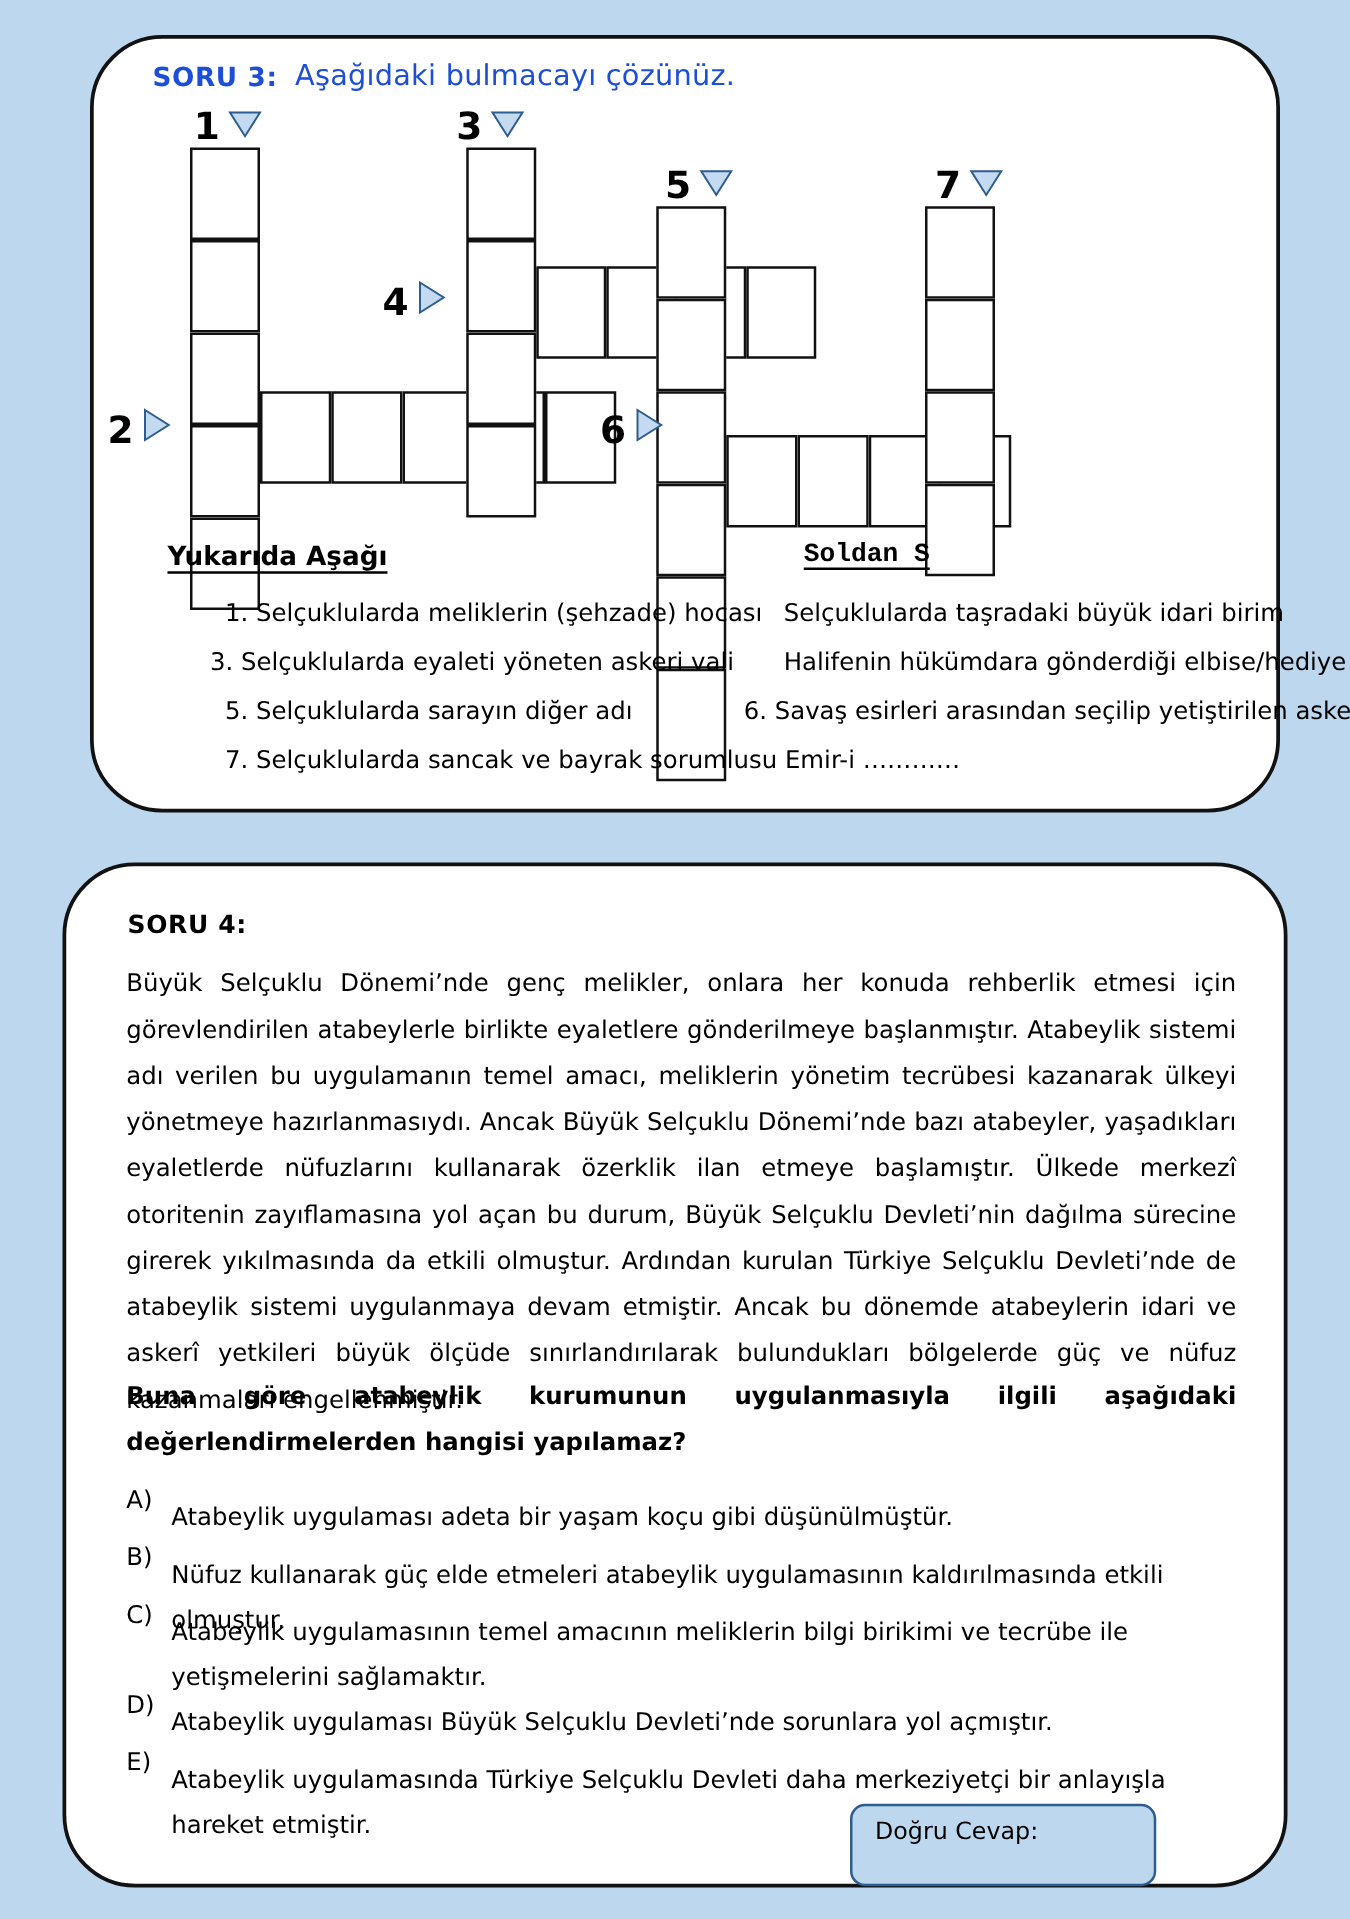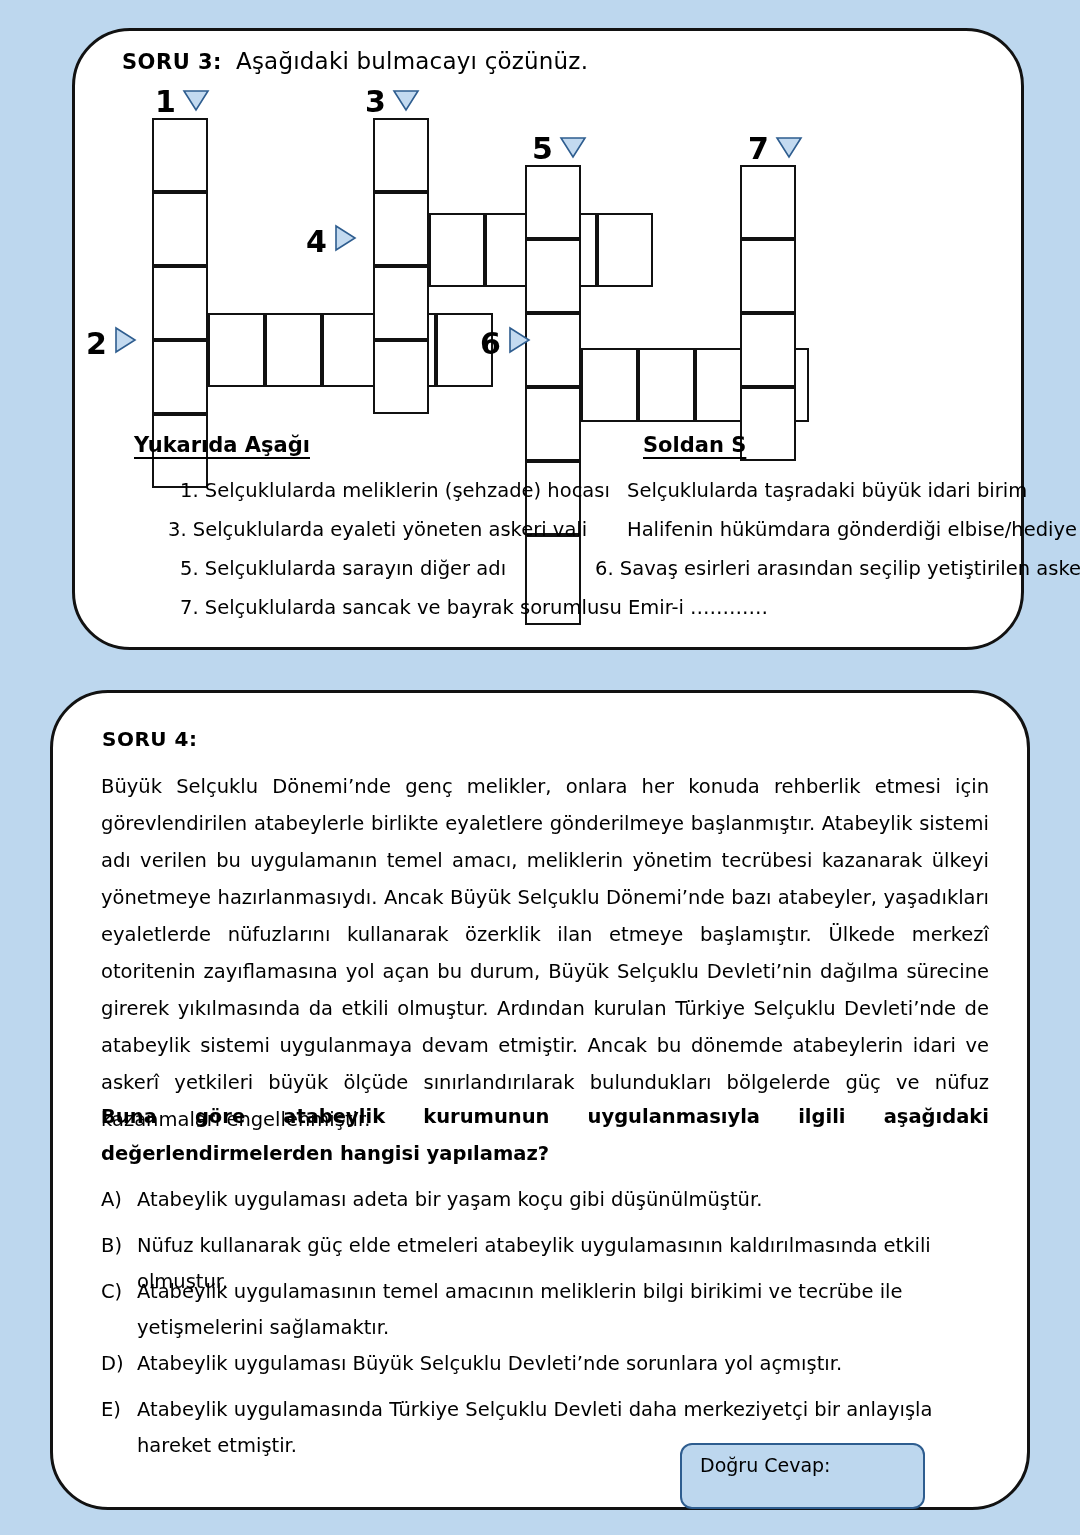--- a/index.html
+++ b/index.html
@@ -16,21 +16,21 @@
     border-radius:58px;
     box-sizing:border-box;
   }
   #panel-crossword{left:72px;top:28px;width:952px;height:622px;}
   #panel-question{left:50px;top:690px;width:980px;height:820px;}
 
   
   .soru-head{
     position:absolute;
     font-family:"DejaVu Sans", sans-serif;
-    font-weight:bold;font-size:21px;color:#000000;
+    font-weight:bold;font-size:21px;color:#1d4ed8;
     letter-spacing:.5px;
   }
   #soru3-label{left:122px;top:50px;}
   #soru3-prompt{
     left:236px;top:48px;
     font-family:"DejaVu Sans", sans-serif;
     font-weight:normal;font-size:23px;letter-spacing:.2px;
   }
 
   
@@ -52,21 +52,21 @@
   
   .clue-head{
     position:absolute;
     font-family:"DejaVu Sans", sans-serif;
     font-weight:bold;font-size:21px;color:#000;
     text-decoration:underline;
     text-underline-offset:5px;
     white-space:nowrap;
   }
   #head-down{left:134px;top:433px;}
-  #head-across{left:643px;top:433px;}
+  #head-across{left:643px;top:433px;font-family:Liberation Mono, monospace;}
   .clue{
     position:absolute;
     font-family:"DejaVu Sans", sans-serif;
     font-size:19.5px;color:#000;white-space:nowrap;margin-left:44px;
   }
 
   
   #soru4-label{
     position:absolute;left:102px;top:727px;
     font-family:"DejaVu Sans", sans-serif;
@@ -84,21 +84,21 @@
     font-weight:bold;font-size:19.5px;line-height:37px;
     text-align:justify;color:#000;
   }
   .option{
     position:absolute;left:101px;width:890px;
     font-family:"DejaVu Sans", sans-serif;
     font-size:19.5px;line-height:36px;color:#000;
     display:flex;gap:10px;
   }
   .option .opt-key{width:26px;flex:none;}
-  .option .opt-text{flex:1;}
+  .option .opt-text{flex:1;margin-top:14px;}
   #opt-a{top:1182px;}
   #opt-b{top:1228px;}
   #opt-c{top:1274px;}
   #opt-d{top:1346px;}
   #opt-e{top:1392px;}
 
   
   #answer-box{
     position:absolute;left:680px;top:1443px;width:245px;height:66px;
     background:#bdd7ee;border:2px solid #2e5d8f;border-radius:12px;

